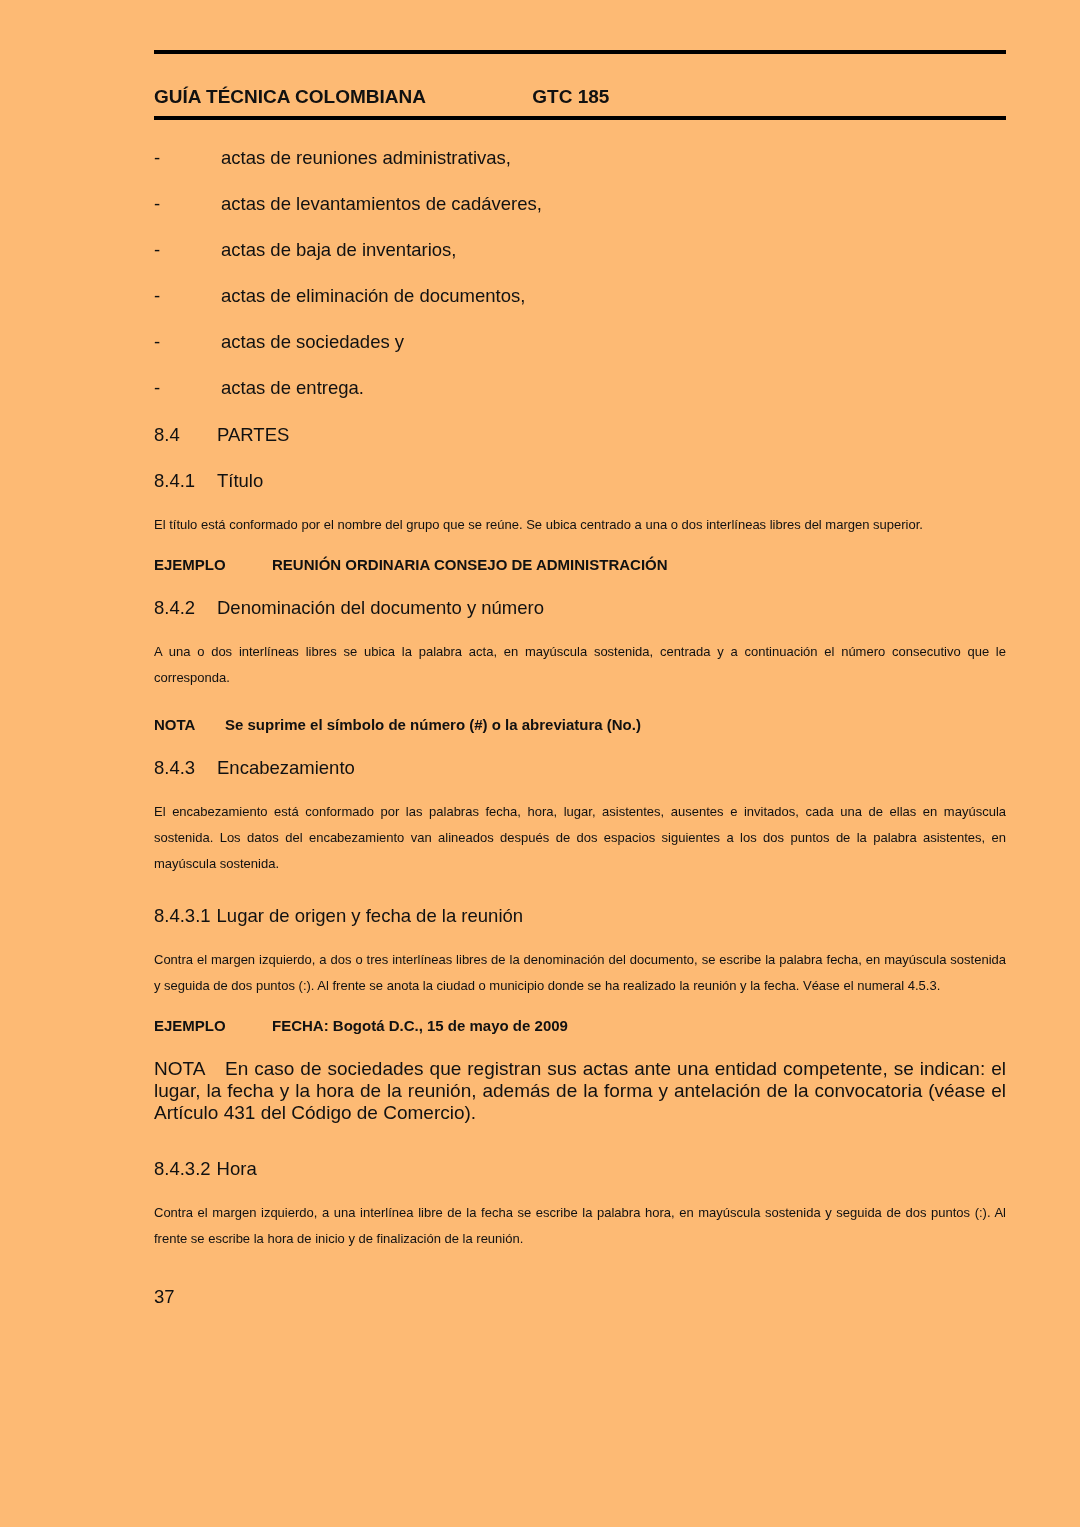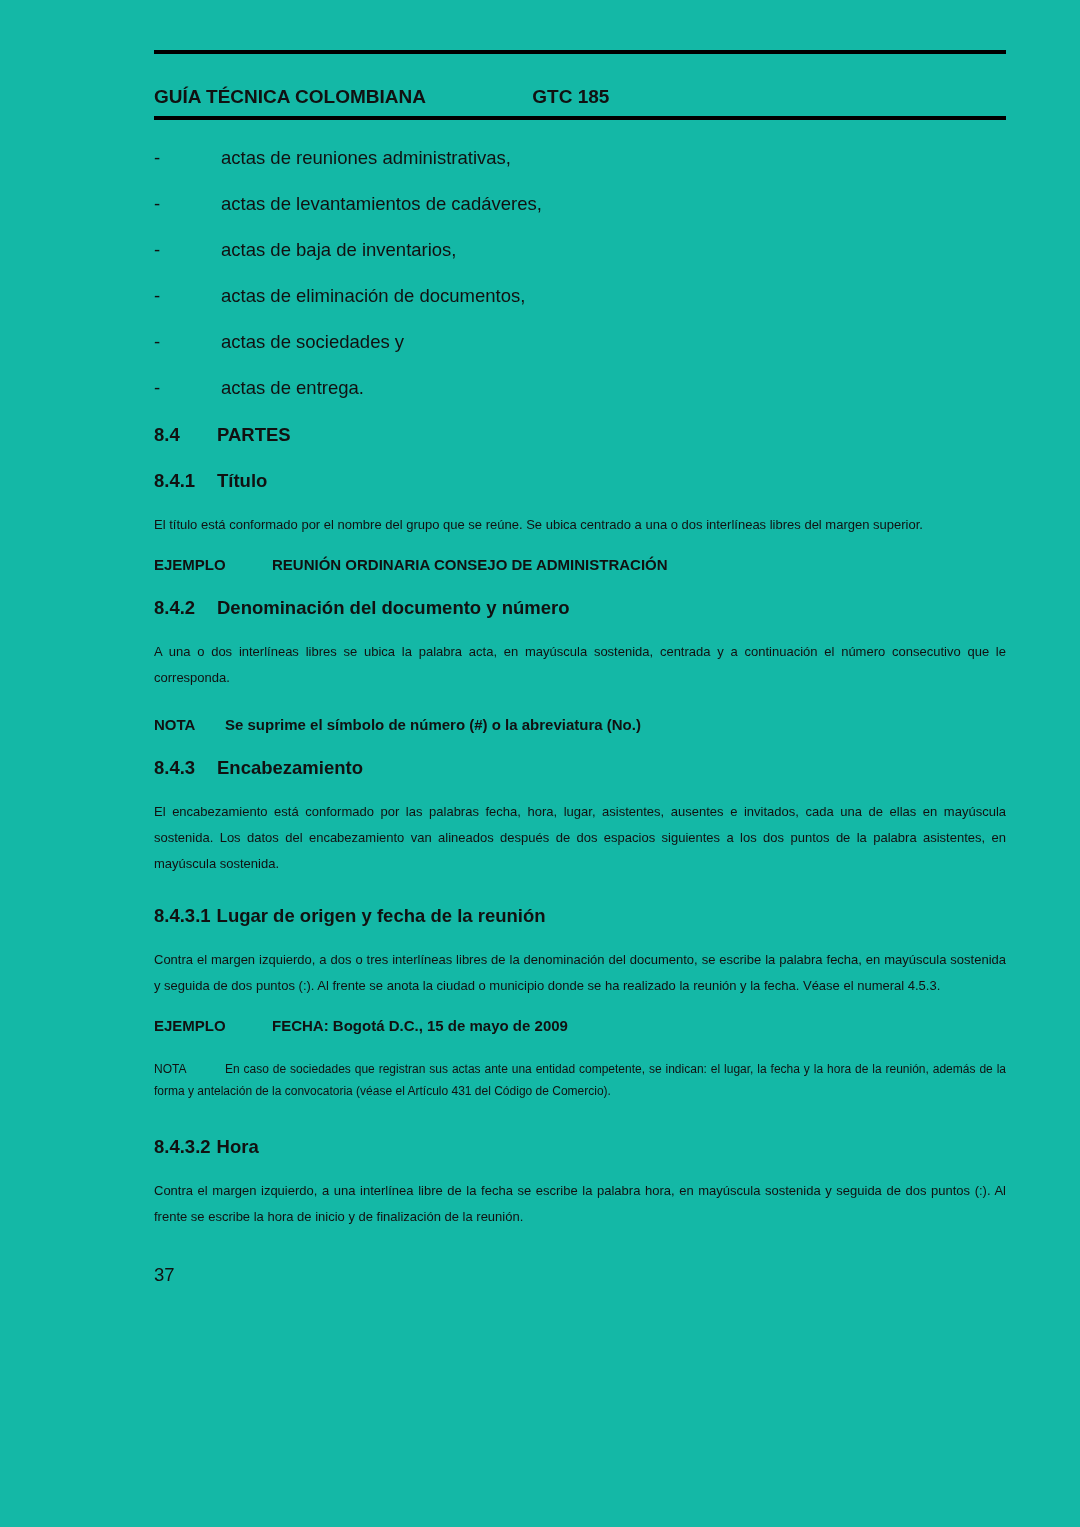--- a/index.html
+++ b/index.html
@@ -1,42 +1,42 @@
 <!DOCTYPE html>
 <html lang="es"><head>
 <meta charset="utf-8">
 <style>
   html,body{margin:0;padding:0;}
   body{
     width:1080px;height:1527px;background:#ffffff;
     font-family:"Liberation Sans",sans-serif;color:#111;
     -webkit-font-smoothing:antialiased;
   }
-  .page{position:relative;width:1080px;height:1527px;background:#14b8a6;overflow:hidden;}
+  .page{position:relative;width:1080px;height:1527px;background:#fdba74;overflow:hidden;}
   .content{position:absolute;left:154px;top:0;width:852px;}
   .rule{height:4px;background:#000;}
   .rule-top{margin-top:50px;}
   .rule-bottom{margin-top:8px;}
   .doc-header{margin-top:32px;line-height:22px;font-size:19px;font-weight:bold;white-space:nowrap;}
   .doc-header .title{display:inline-block;width:373px;}
   .doc-header .code{display:inline-block;}
   .dash-list{margin-top:28px;}
   .dash-item{display:flex;font-size:18.5px;line-height:20px;margin-top:26px;}
   .dash-item:first-child{margin-top:0;}
   .dash-item .dash{display:inline-block;width:67px;flex:0 0 67px;}
-  .heading{font-size:18.5px;line-height:21px;font-weight:bold;}
+  .heading{font-size:18.5px;line-height:21px;font-weight:normal;}
   .heading .num{display:inline-block;}
   .h-tab .num{width:63px;}
   .h-inline .num{margin-right:6px;margin-top:13px;}
   .para{font-size:13px;line-height:26px;text-align:justify;}
   .small-line{font-size:15px;line-height:22px;font-weight:bold;}
   .small-line .lbl{display:inline-block;vertical-align:top;}
   .ej .lbl{width:118px;}
   .nota .lbl{width:71px;}
-  .nota-block{font-size:12px;line-height:22px;text-align:justify;}
+  .nota-block{font-size:19px;line-height:22px;text-align:justify;}
   .nota-block .lbl{display:inline-block;width:71px;}
   .mt-s84{margin-top:26px;}
   .mt-s841{margin-top:25px;}
   .mt-p841{margin-top:21px;}
   .mt-ej1{margin-top:16px;}
   .mt-s842{margin-top:21px;}
   .mt-p842{margin-top:21px;}
   .mt-ej2{margin-top:18px;}
   .mt-nota1{margin-top:23px;}
   .mt-s843{margin-top:21px;}

